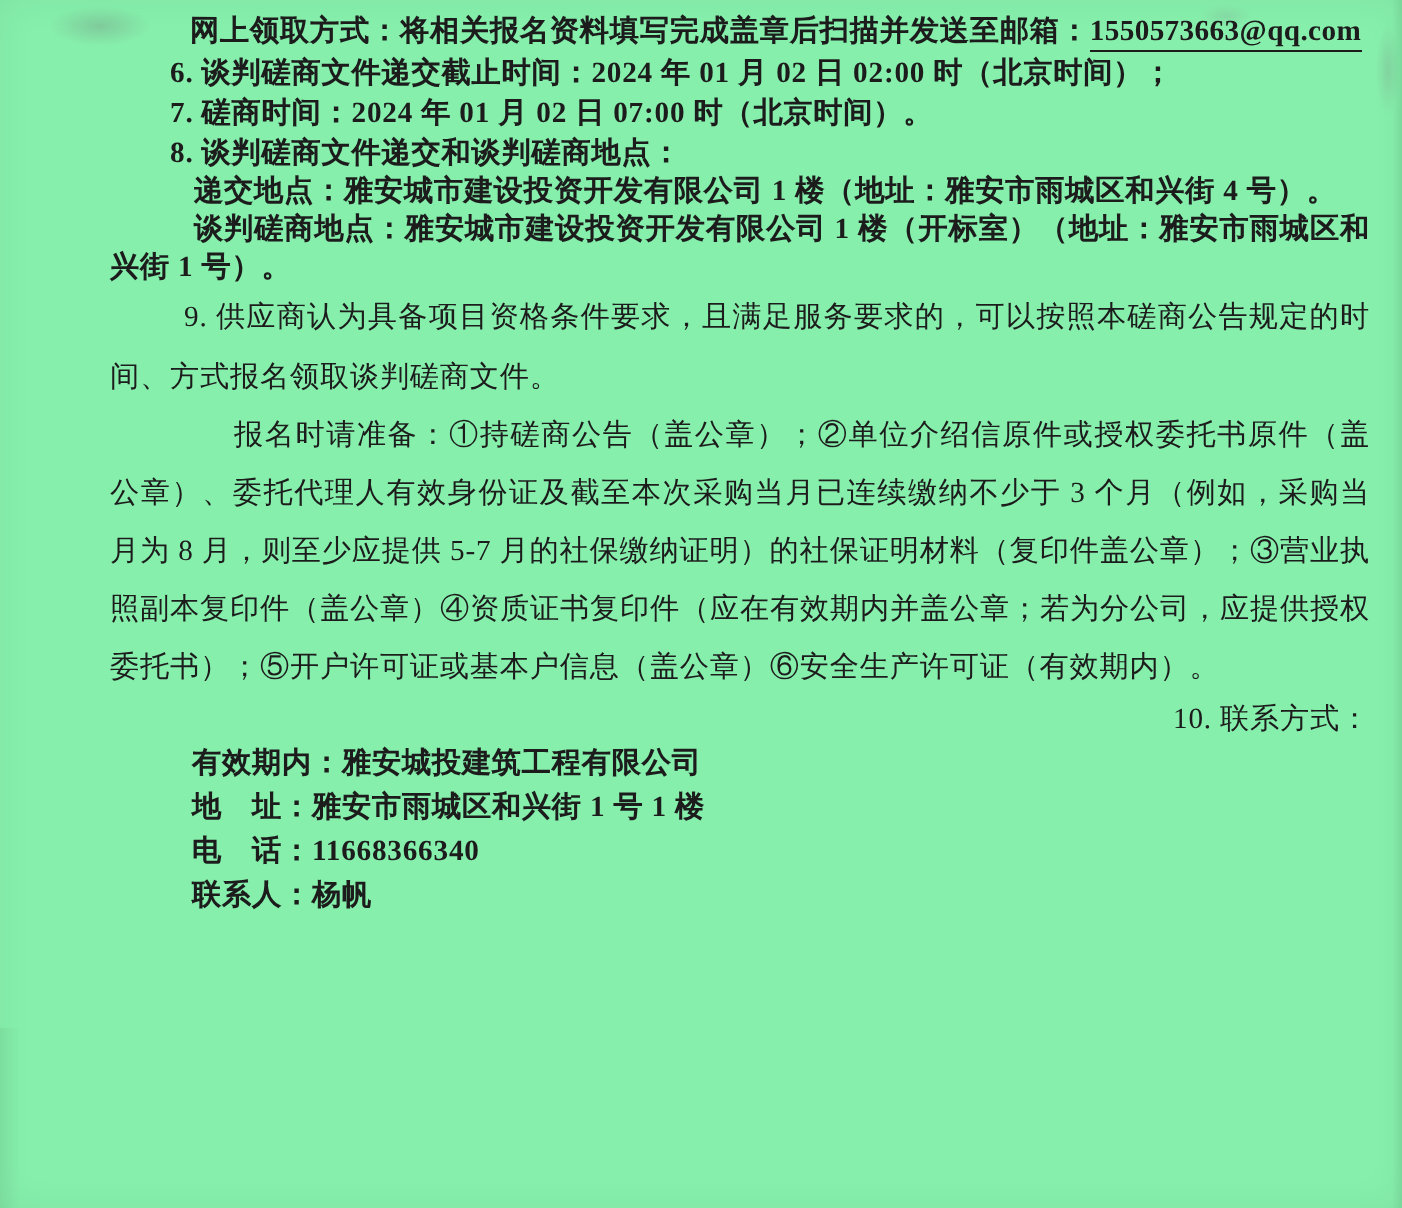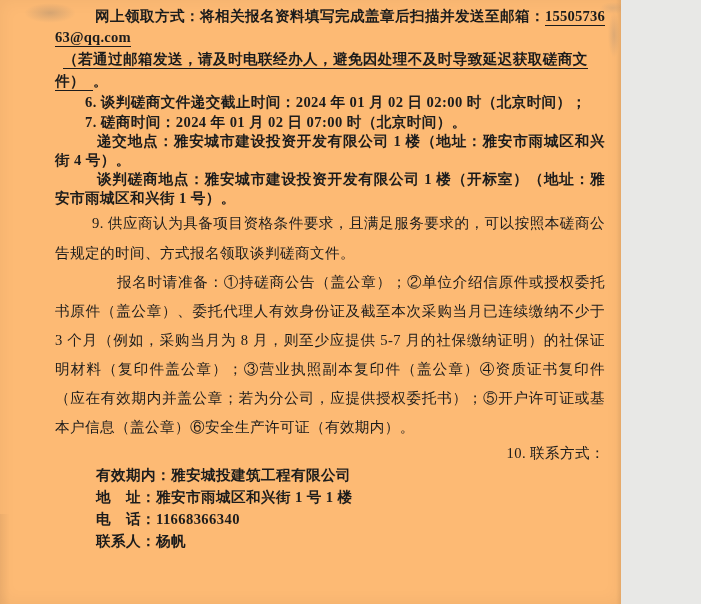--- a/index.html
+++ b/index.html
@@ -3,22 +3,22 @@
 <meta charset="utf-8">
 <style>
   html, body { margin: 0; padding: 0; }
   body {
     width: 701px; height: 604px;
     background: #e8e8e6;
     font-family: "Liberation Serif", "DejaVu Serif", serif;
   }
   .page {
     position: relative;
-    width: 621px; height: 604px;
-    background: #fdba74;
+    width: 701px; height: 604px;
+    background: #86efac;
     overflow: hidden;
     box-shadow: inset 0 0 18px rgba(0,0,0,0.05);
     color: #1c1c1c;
   }
   .doc {
     position: relative;
     padding: 6px 16px 0 55px;
     font-size: 14.6px;
     letter-spacing: 0.4px;
   }
@@ -69,26 +69,26 @@
   <div class="smudge sm-topleft"></div>
   <div class="smudge sm-topmid"></div>
   <div class="smudge sm-rightedge"></div>
   <div class="smudge sm-right1"></div>
   <div class="smudge sm-bottomleft"></div>
 
   <div class="doc">
 
     <p class="p1 justify"><span>网上领取方式：</span><span>将相关报名资料填写完成盖章后扫描并发送至邮箱：</span><span class="email">1550573663@qq.com</span></p>
 
-    <p class="p2"><span class="underlined u-tailpad">（若通过邮箱发送，请及时电联经办人，避免因处理不及时导致延迟获取磋商文件）</span><span>。</span></p>
 
     <p class="item6">6. 谈判磋商文件递交截止时间：2024 年 01 月 02 日 02:00 时（北京时间）；</p>
 
     <p class="item7">7. 磋商时间：2024 年 01 月 02 日 07:00 时（北京时间）。</p>
 
+    <p class="item8">8. 谈判磋商文件递交和谈判磋商地点：</p>
 
     <p class="loc1 justify">递交地点：雅安城市建设投资开发有限公司 1 楼（地址：雅安市雨城区和兴街 4 号）。</p>
 
     <p class="loc2 justify">谈判磋商地点：雅安城市建设投资开发有限公司 1 楼（开标室）（地址：雅安市雨城区和兴街 1 号）。</p>
 
     <p class="p9 justify">9. 供应商认为具备项目资格条件要求，且满足服务要求的，可以按照本磋商公告规定的时间、方式报名领取谈判磋商文件。</p>
 
     <p class="signup justify">报名时请准备：①持磋商公告（盖公章）；②单位介绍信原件或授权委托书原件（盖公章）、委托代理人有效身份证及截至本次采购当月已连续缴纳不少于 3 个月（例如，采购当月为 8 月，则至少应提供 5-7 月的社保缴纳证明）的社保证明材料（复印件盖公章）；③营业执照副本复印件（盖公章）④资质证书复印件（应在有效期内并盖公章；若为分公司，应提供授权委托书）；⑤开户许可证或基本户信息（盖公章）⑥安全生产许可证（有效期内）。</p>
 
     <p class="item10">10. 联系方式：</p>

